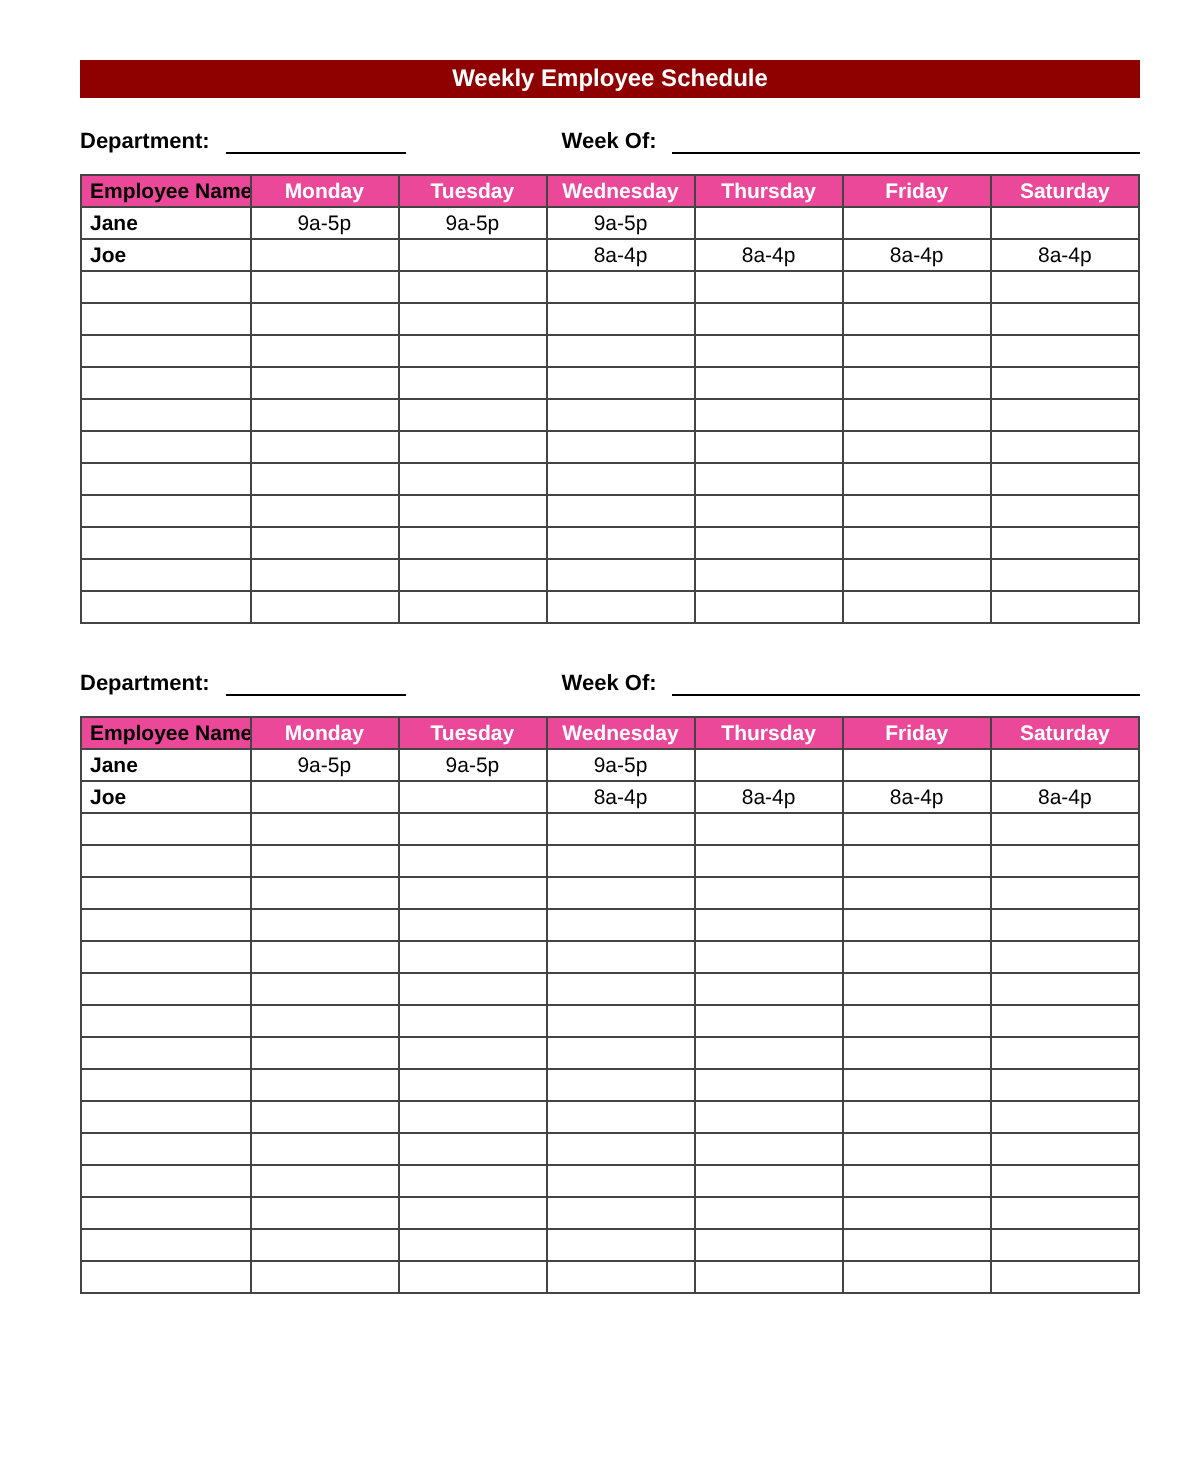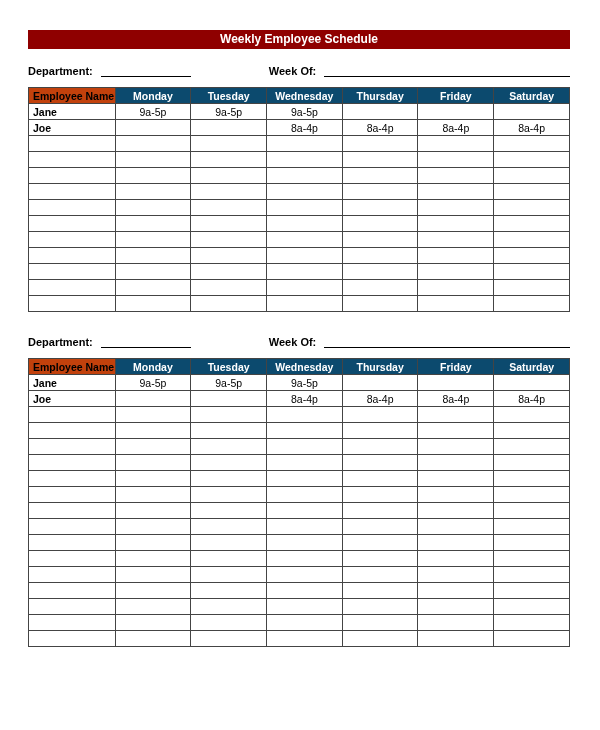--- a/index.html
+++ b/index.html
@@ -7,21 +7,21 @@
     margin: 0;
     padding: 0;
     width: 600px;
     height: 730px;
     background: #fff;
     font-family: Arial, Helvetica, sans-serif;
     font-size: 11px;
     color: #000;
   }
   .page {
-    padding: 30px 30px 0 28px;
+    padding: 30px 30px 0 40px;
   }
   .title-bar {
     background: #8f0000;
     color: #fff;
     text-align: center;
     font-weight: bold;
     font-size: 12px;
     padding: 2px 0 3px 0;
     margin-bottom: 14px;
   }
@@ -50,27 +50,27 @@
   }
   table.sch th, table.sch td {
     border: 1px solid #444;
     padding: 1px 4px;
     height: 16px;
     font-size: 10.5px;
     overflow: hidden;
     white-space: nowrap;
   }
   table.sch th.name-head {
-    background: #c2410c;
+    background: #ec4899;
     color: #000;
     text-align: left;
     font-weight: bold;
   }
   table.sch th.day-head {
-    background: #0c4a6e;
+    background: #ec4899;
     color: #fff;
     text-align: center;
     font-weight: bold;
   }
   table.sch td { background: #fff; vertical-align: middle; }
   table.sch td.name-cell { text-align: left; font-weight: bold; }
   table.sch td.day-cell { text-align: center; }
   .col-name { width: 16%; }
   .col-day  { width: 14%; }
 

